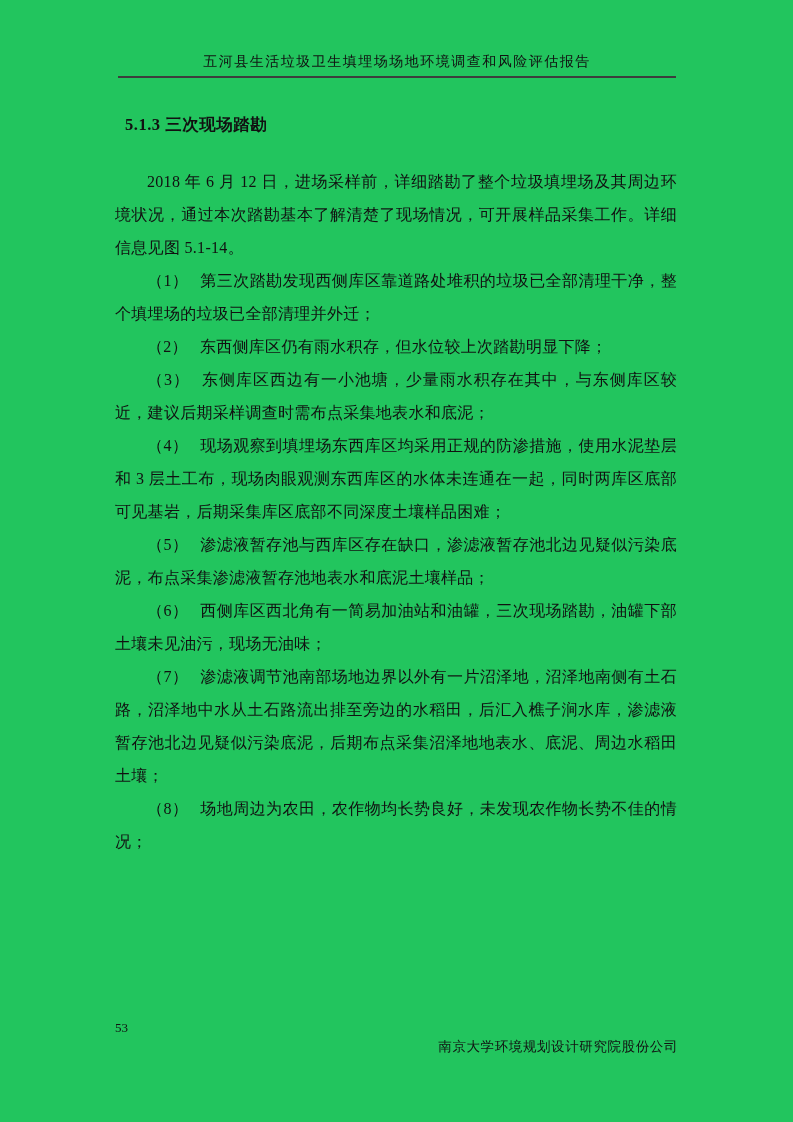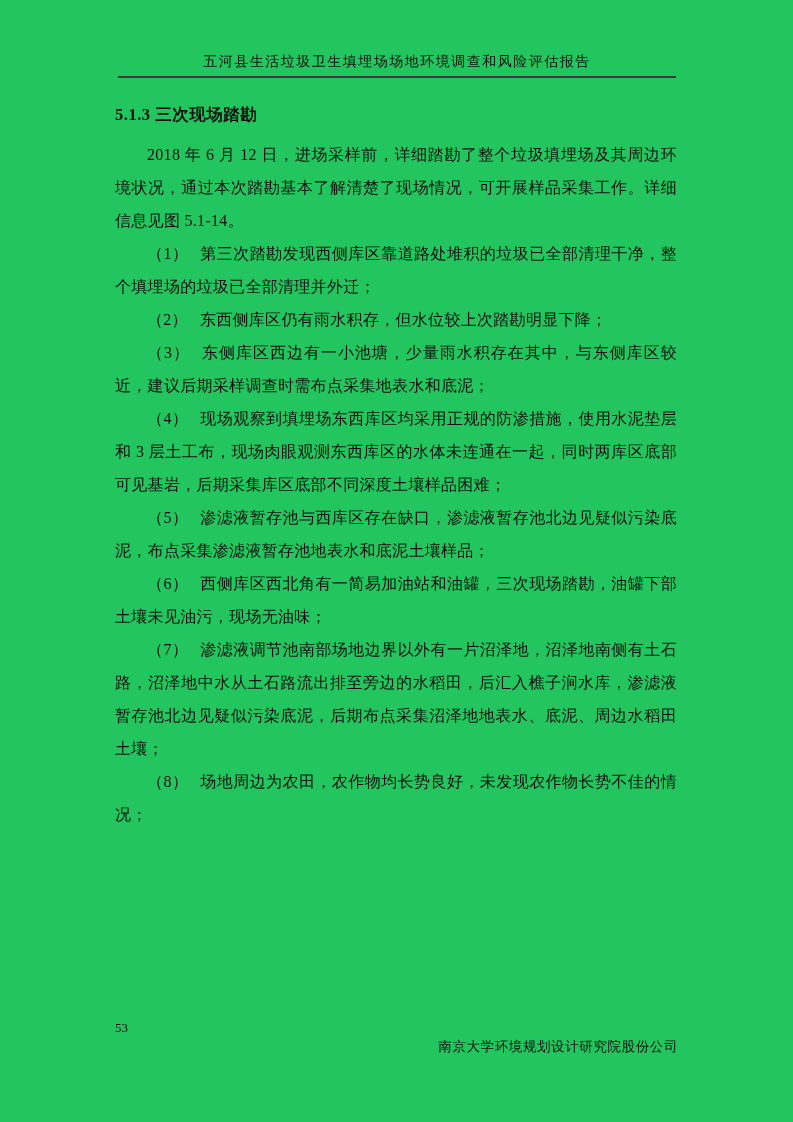--- a/index.html
+++ b/index.html
@@ -32,38 +32,38 @@
     white-space: nowrap;
   }
   
   .doc-body {
     position: absolute;
     left: 115px;
     top: 97px;
     width: 562px;
   }
   .section-heading {
-    margin: 0;
+    margin: 10px;
     padding-top: 8px;
     font-size: 16.5px;
     font-weight: bold;
     letter-spacing: 0.5px;
     line-height: 19px;
   }
   .para {
     margin: 0;
     font-size: 16px;
     line-height: 33px;
     text-align: justify;
     text-indent: 2em;
     word-break: break-all;
     letter-spacing: 0.3px;
   }
   .para.intro {
-    margin-top: 14px;
+    margin-top: 31px;
   }
   .item-num {
     margin-right: 0.75em;
   }
   
   .page-number {
     position: absolute;
     left: 115px;
     width: 562px;
     top: 1020px;

